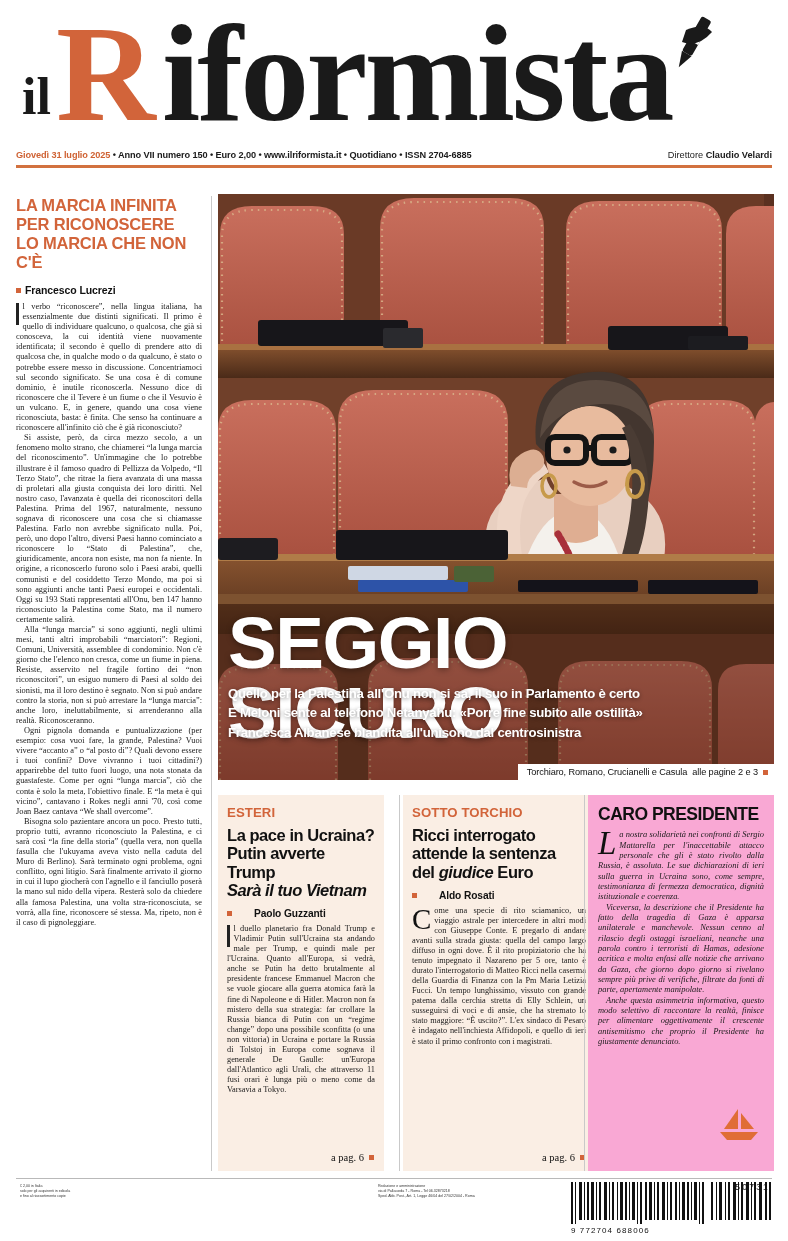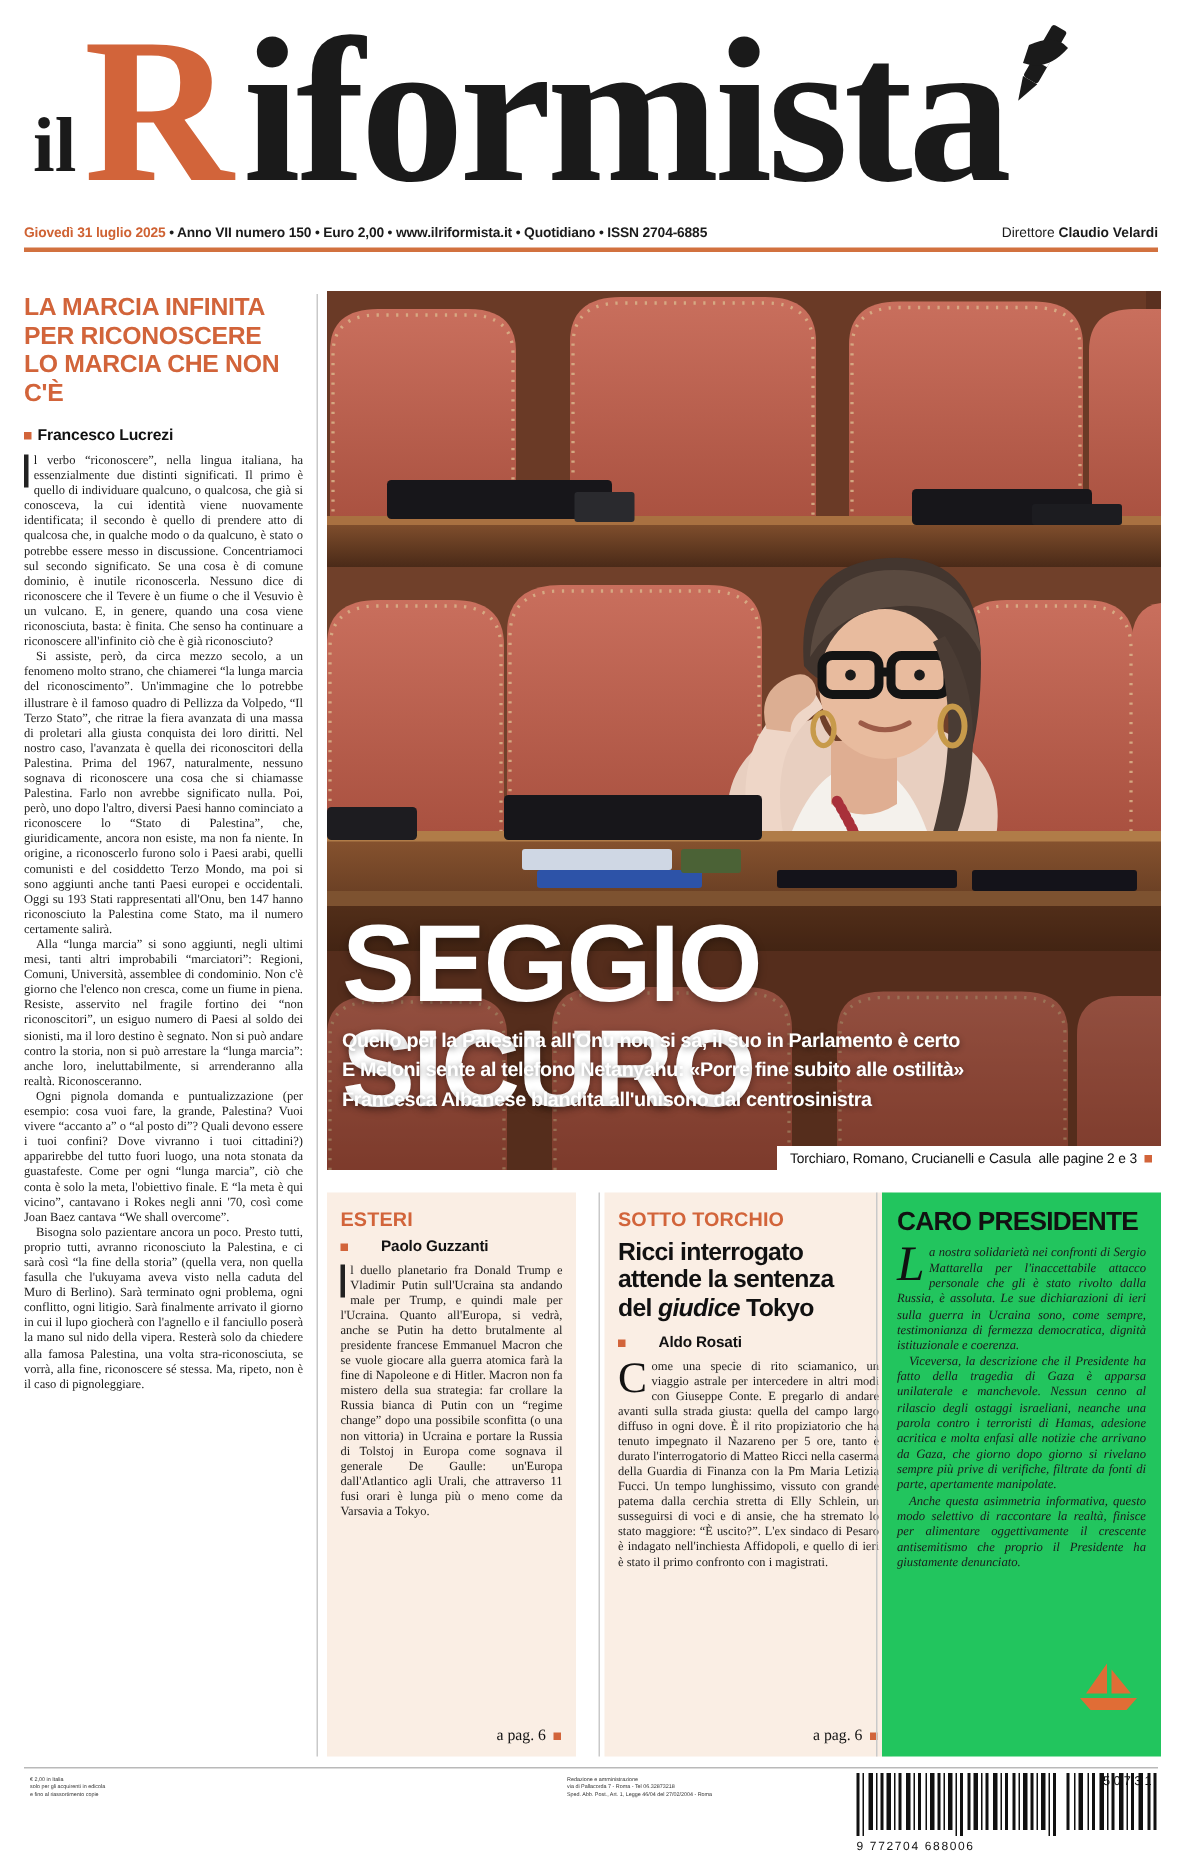--- a/index.html
+++ b/index.html
@@ -55,21 +55,21 @@
   .hero-credit .c1{font-size:9.2px;font-weight:normal;color:#111;letter-spacing:-0.1px;}
   .hero-credit .c2{font-size:9.2px;color:#111;letter-spacing:-0.1px;}
   .hero-credit .sq{width:5px;height:5px;background:#d2643a;}
 
   
   .botwrap{position:absolute;left:218px;top:795px;width:556px;height:376px;}
 
   .bcol{position:absolute;top:0;height:376px;box-sizing:border-box;}
   .bcol.c1{left:0;width:166px;background:#faeee4;padding:10px 9px 8px 9px;}
   .bcol.c2{left:185px;width:192px;background:#faeee4;padding:10px 9px 8px 9px;}
-  .bcol.c3{left:370px;width:186px;background:#22c55e;padding:10px 10px 8px 10px;}
+  .bcol.c3{left:370px;width:186px;background:#f9a8d4;padding:10px 10px 8px 10px;}
 
   .sec-kicker{color:#d2643a;font-weight:bold;font-size:13.2px;letter-spacing:0.1px;
               margin:0 0 6px 0;font-family:"Liberation Sans",sans-serif;}
   .sec-head{font-weight:bold;font-size:16.5px;line-height:18.3px;letter-spacing:-0.45px;
             color:#111;margin:0 0 9px 0;font-family:"Liberation Sans",sans-serif;}
   .sec-head i{font-style:italic;}
   .sec-byline{display:flex;align-items:center;gap:22px;margin:0 0 5px 0;}
   .sec-byline .nm{font-size:10.2px;font-weight:bold;color:#111;letter-spacing:-0.1px;}
   .sec-body{font-family:"Liberation Serif",serif;font-size:8.3px;line-height:10.05px;
             text-align:justify;color:#1a1a1a;hyphens:auto;-webkit-hyphens:auto;margin:0;}
@@ -285,39 +285,44 @@
       <span class="c1">Torchiaro, Romano, Crucianelli e Casula</span>
       <span class="c2">alle pagine 2 e 3</span>
       <span class="sq"></span>
     </div>
   </div>
 
   <div class="botwrap">
 
     <div class="bcol c1">
       <div class="sec-kicker">ESTERI</div>
+      <div class="sec-head">
+        <div>La pace in Ucraina?</div>
+        <div>Putin avverte Trump</div>
+        <div><i>Sarà il tuo Vietnam</i></div>
+      </div>
       <div class="sec-byline">
         <span class="sq"></span>
         <span class="nm">Paolo Guzzanti</span>
       </div>
       <div class="sec-body">
         <p class="first"><span class="dropcap-bar"></span><span>l duello planetario fra Donald Trump e Vladimir Putin sull'Ucraina sta andando male per Trump, e quindi male per l'Ucraina. Quanto all'Europa, si vedrà, anche se Putin ha detto brutalmente al presidente francese Emmanuel Macron che se vuole giocare alla guerra atomica farà la fine di Napoleone e di Hitler. Macron non fa mistero della sua strategia: far crollare la Russia bianca di Putin con un “regime change” dopo una possibile sconfitta (o una non vittoria) in Ucraina e portare la Russia di Tolstoj in Europa come sognava il generale De Gaulle: un'Europa dall'Atlantico agli Urali, che attraverso 11 fusi orari è lunga più o meno come da Varsavia a Tokyo.</span></p>
       </div>
       <div class="apag">
         <span>a pag. 6</span>
         <span class="sq"></span>
       </div>
     </div>
 
     <div class="bcol c2">
       <div class="sec-kicker">SOTTO TORCHIO</div>
       <div class="sec-head">
         <div>Ricci interrogato</div>
         <div>attende la sentenza</div>
-        <div><span>del </span><i>giudice</i><span> Tokyo</span></div>
+        <div><span>del </span><i>giudice</i><span> Euro</span></div>
       </div>
       <div class="sec-byline">
         <span class="sq"></span>
         <span class="nm">Aldo Rosati</span>
       </div>
       <div class="sec-body">
         <p class="first"><span class="bigcap">C</span><span>ome una specie di rito sciamanico, un viaggio astrale per intercedere in altri modi con Giuseppe Conte. E pregarlo di andare avanti sulla strada giusta: quella del campo largo diffuso in ogni dove. È il rito propiziatorio che ha tenuto impegnato il Nazareno per 5 ore, tanto è durato l'interrogatorio di Matteo Ricci nella caserma della Guardia di Finanza con la Pm Maria Letizia Fucci. Un tempo lunghissimo, vissuto con grande patema dalla cerchia stretta di Elly Schlein, un susseguirsi di voci e di ansie, che ha stremato lo stato maggiore: “È uscito?”. L'ex sindaco di Pesaro è indagato nell'inchiesta Affidopoli, e quello di ieri è stato il primo confronto con i magistrati.</span></p>
       </div>
       <div class="apag">
         <span>a pag. 6</span>

